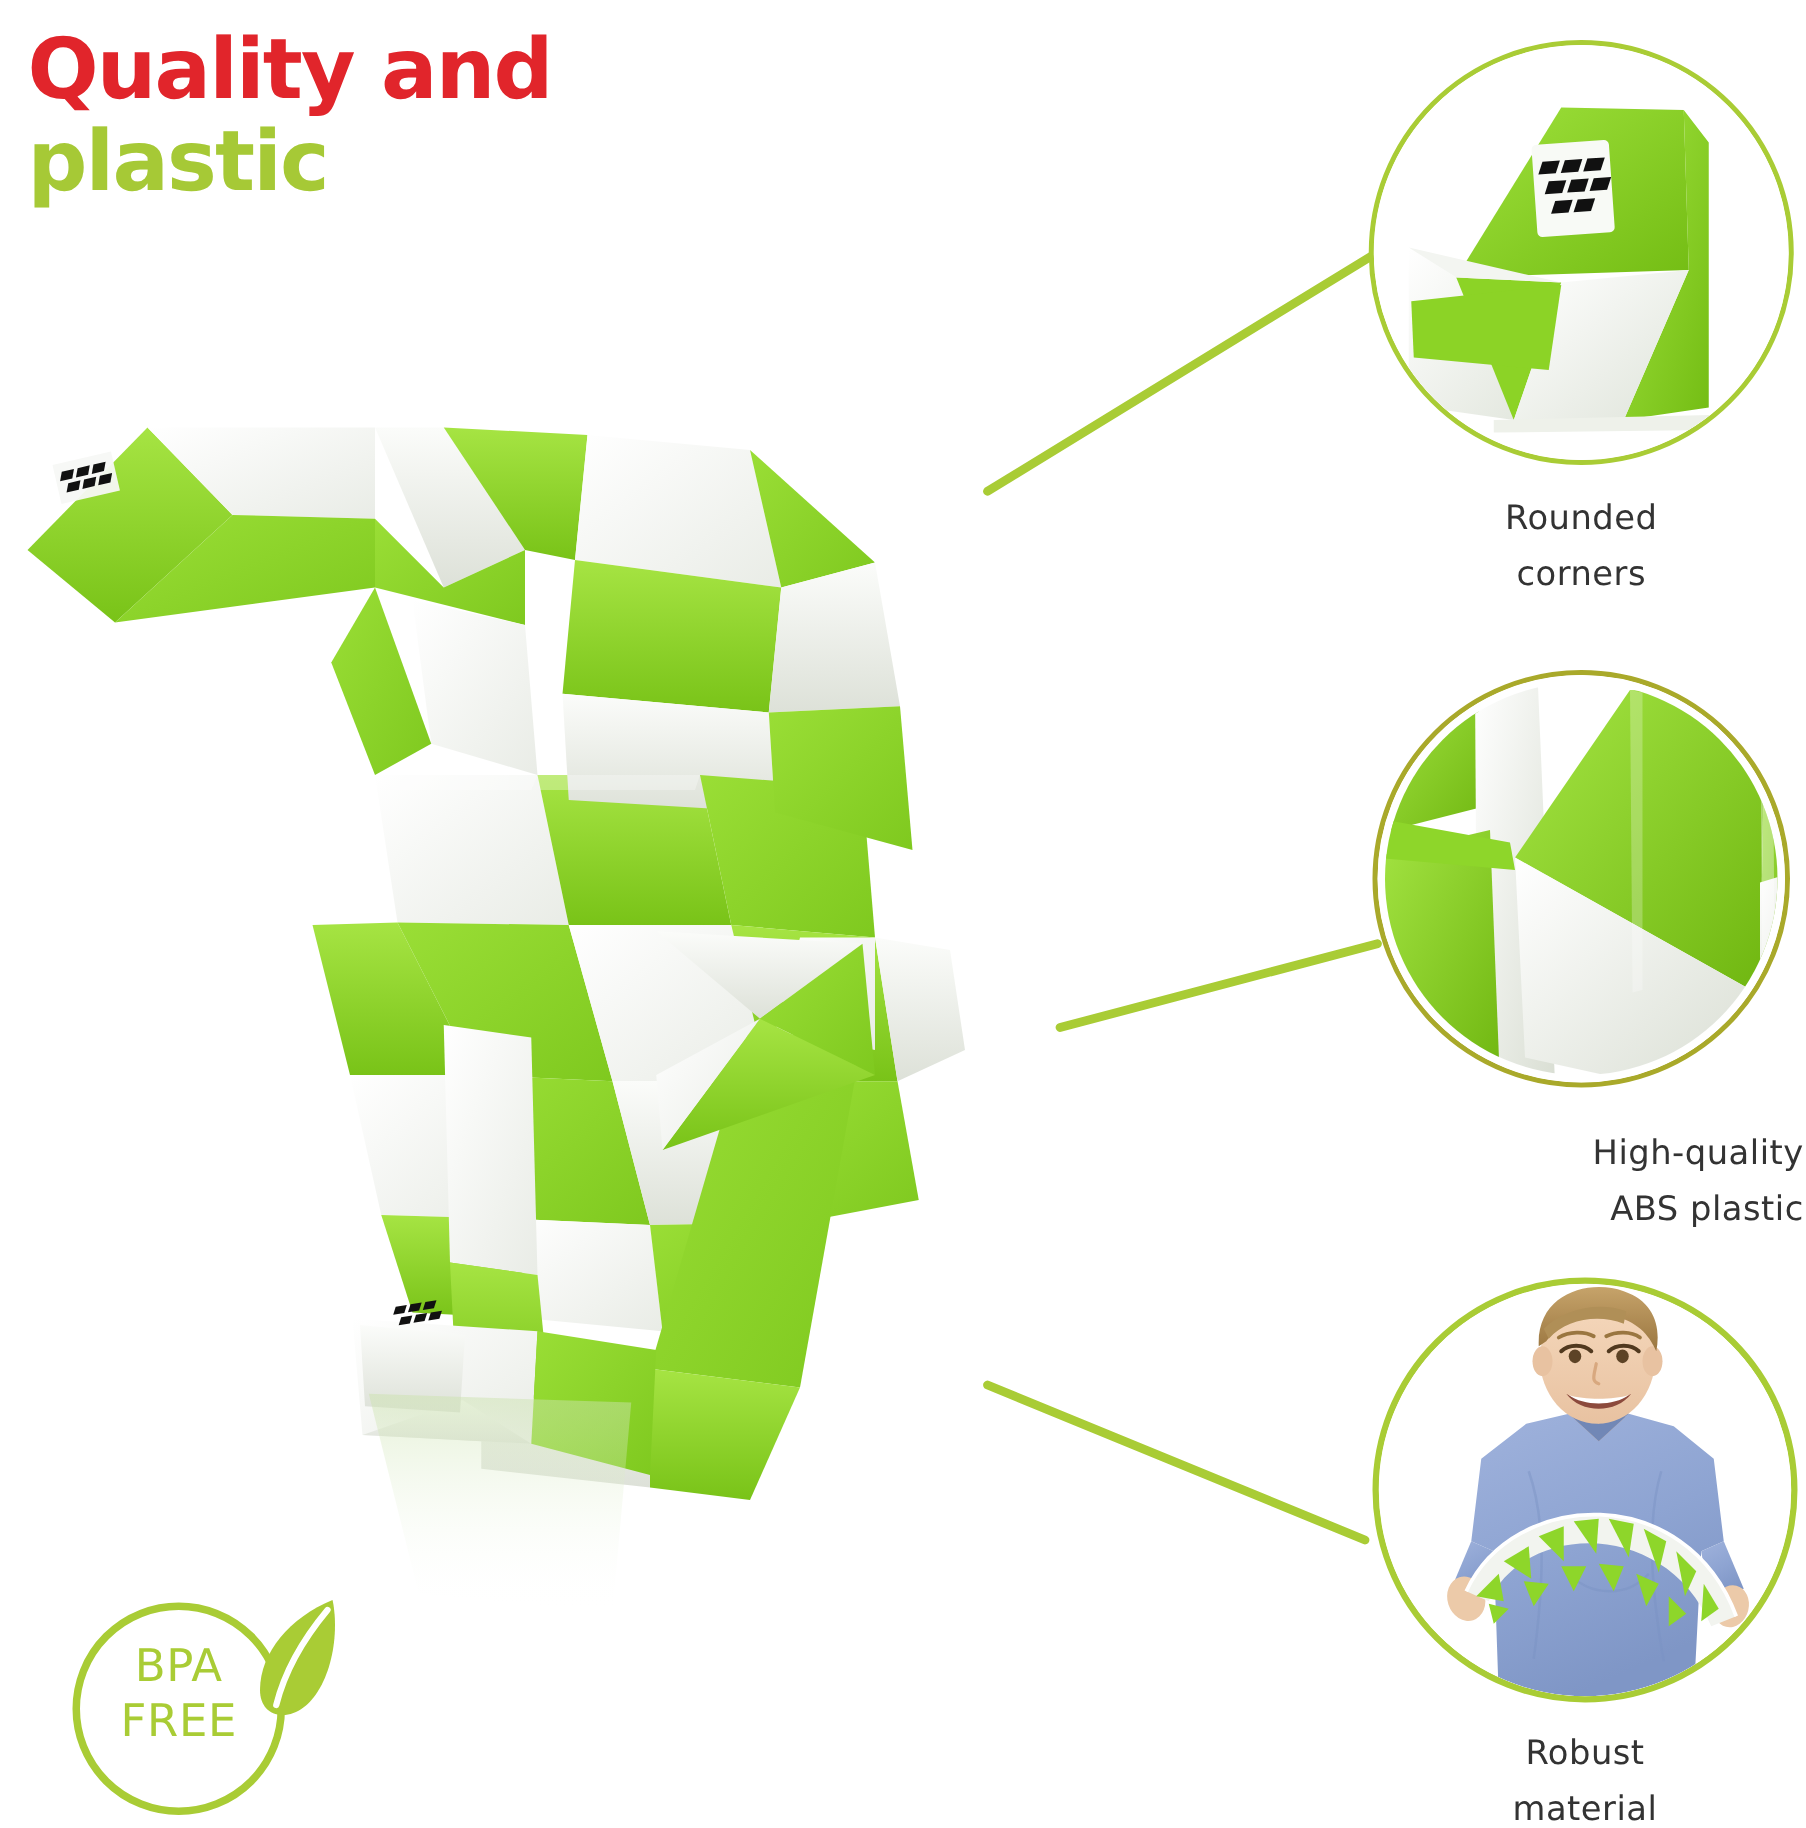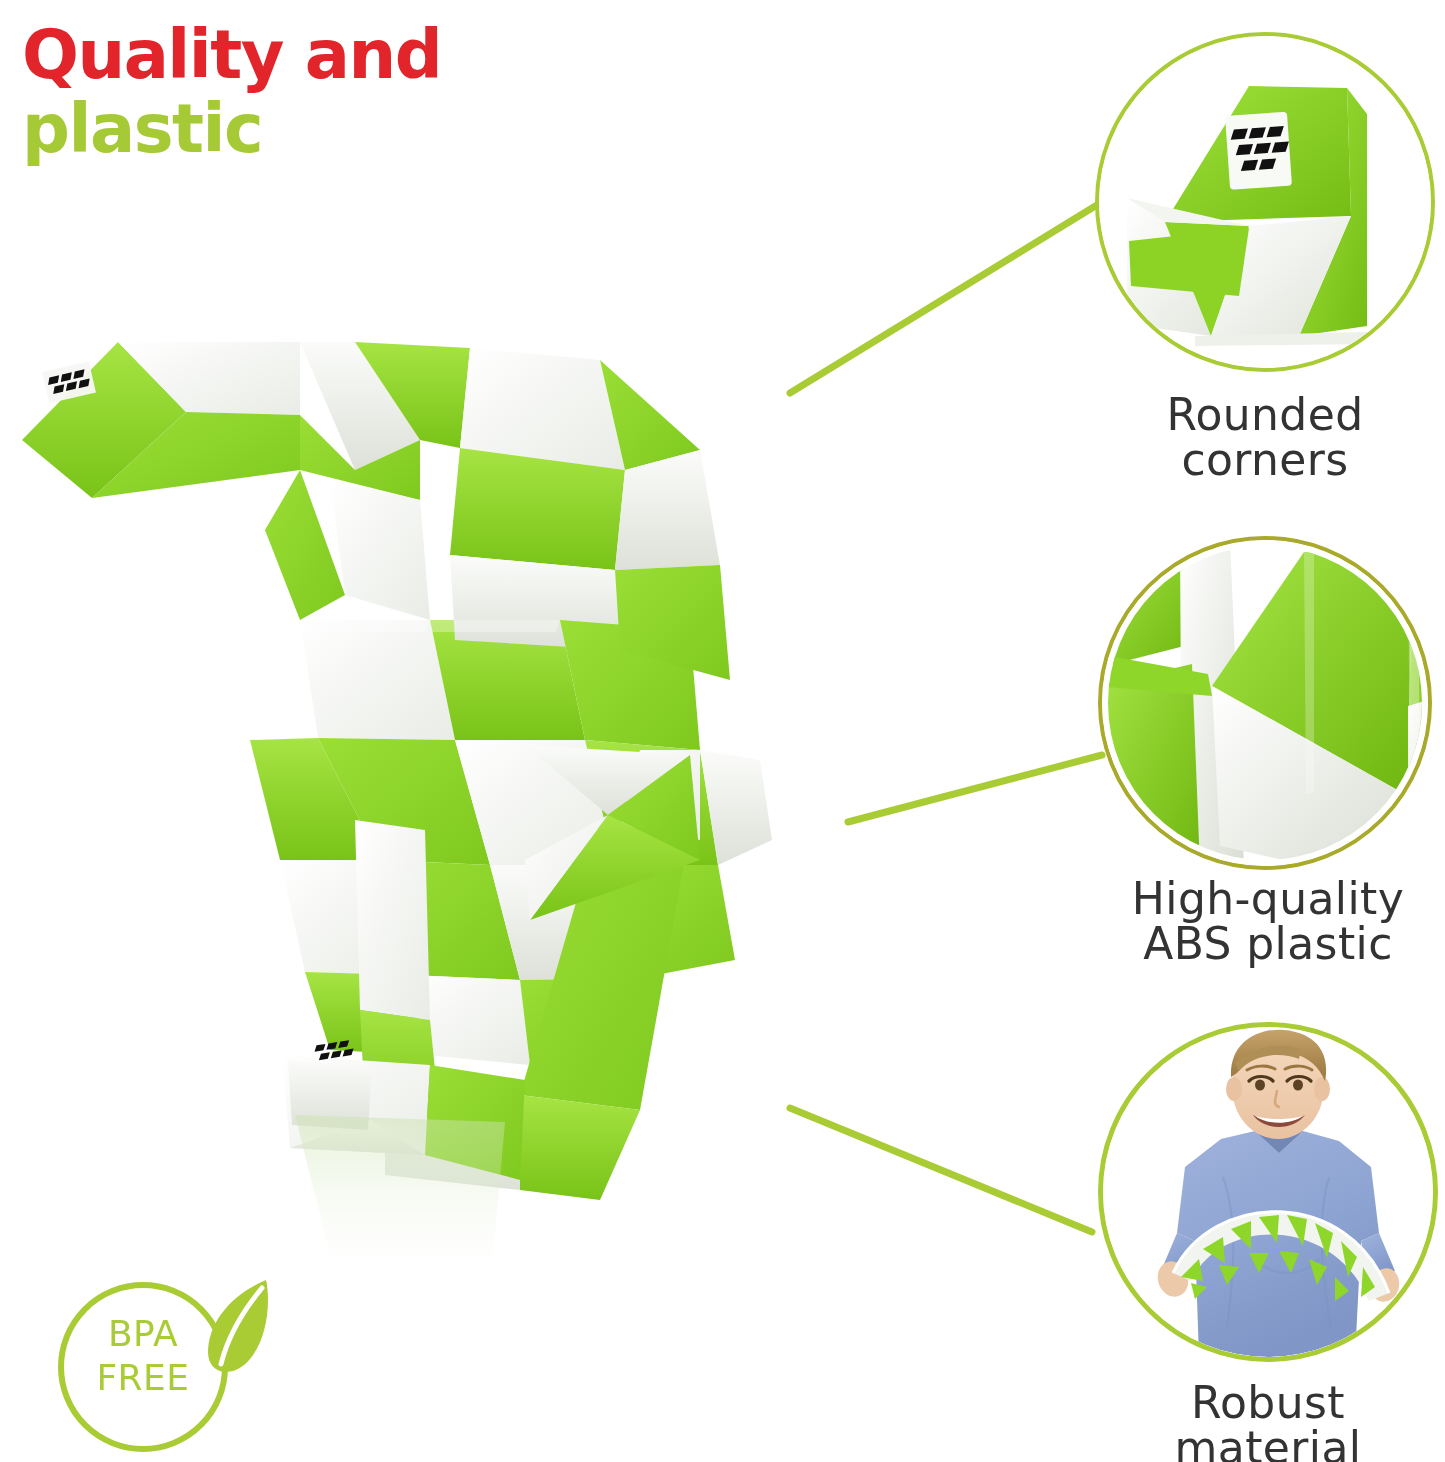--- a/index.html
+++ b/index.html
@@ -33,21 +33,21 @@
   .ring.r1{border:4px solid #a9cc35;}
   .ring.r2{border:4px solid #a9a92a;}
   .ring.r3{border:5px solid #a9cc35;}
   .ring-inner{position:absolute;inset:0;border-radius:50%;overflow:hidden;}
 
   
   .caption{
     position:absolute;text-align:center;
     color:#333333;
     font-family:"DejaVu Sans", sans-serif;
-    font-size:44px;line-height:45px;font-weight:400;
+    font-size:27px;line-height:45px;font-weight:400;
     letter-spacing:.4px;
   }
 
   
   .connector{position:absolute;pointer-events:none;}
 
   
   #bpa{position:absolute;left:48px;top:1276px;width:240px;height:182px;}
   #bpa .circ{
     position:absolute;left:10px;top:6px;width:170px;height:170px;
@@ -323,21 +323,21 @@
           <path d="M300 250 L330 256 L330 322 L212 322 Z" fill="url(#cg2)"></path>
 
           <path d="M304 12 L332 16 L332 180 L300 250 Z" fill="url(#cg2)"></path>
           <path d="M300 160 L332 150 L332 250 L300 250 Z" fill="url(#cw2)"></path>
 
           <path d="M196 6 L206 8 L206 246 L198 248 Z" fill="#ffffff" opacity=".25"></path>
           <path d="M300 0 L310 2 L312 258 L302 258 Z" fill="#ffffff" opacity=".35"></path>
         </svg>
       </div>
     </div>
-    <div class="caption" style="left:-5px;top:340px;width:350px;">
+    <div class="caption" style="left:-5px;top:364px;width:350px;text-align:right;">
       <div>High-quality</div>
       <div>ABS plastic</div>
     </div>
   </div>
 
   <div class="callout" style="left:1098px;top:1022px;width:350px;height:440px;">
     <div class="ring r3" style="left:0;top:0;width:340px;height:340px;">
       <div class="ring-inner">
         <svg width="330" height="330" viewBox="0 0 330 330" xmlns="http://www.w3.org/2000/svg">
           <defs>

